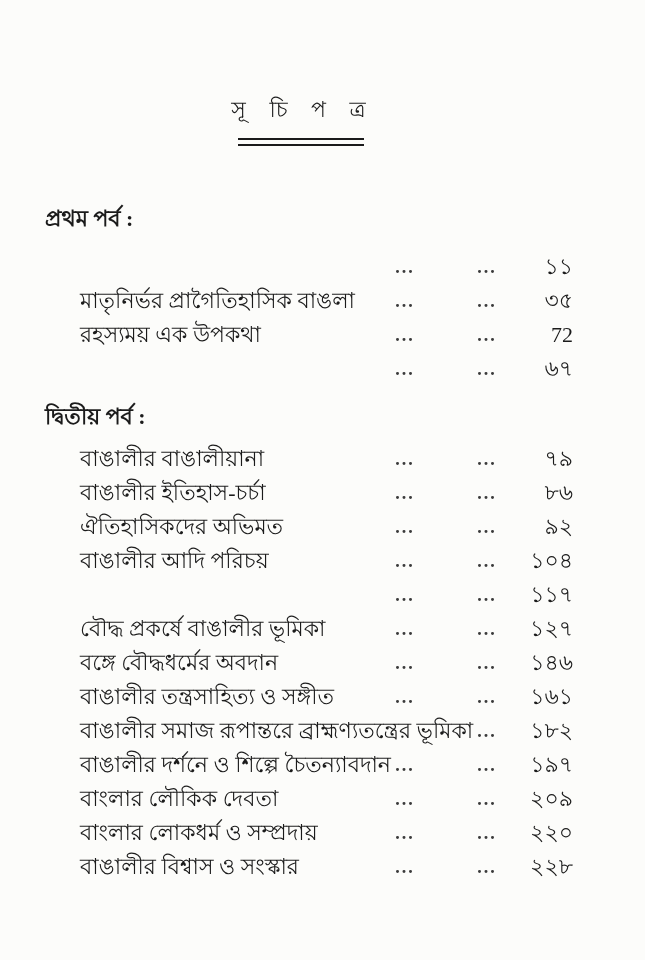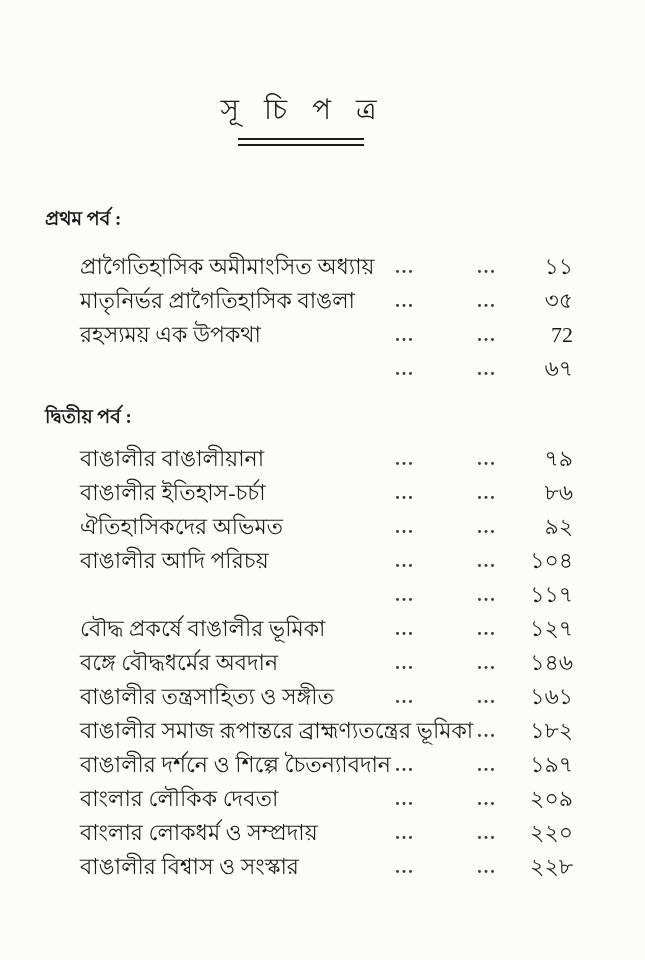--- a/index.html
+++ b/index.html
@@ -20,42 +20,42 @@
   
   .title-block {
     position: absolute;
     top: 84px;
     left: 0;
     right: 44px;            
     text-align: center;
   }
   .book-toc-title {
     display: inline-block;
-    font-size: 28px;
+    font-size: 22px;
     line-height: 52px;
     letter-spacing: 4px;
     word-spacing: 10px;
     font-weight: 500;
   }
   .title-rule {
     width: 126px;
     height: 4px;
     margin: 2px auto 0;
     border-top: 2px solid var(--ink, #1b1b1b);
     border-bottom: 2px solid var(--ink, #1b1b1b);
   }
   
   .toc {
     position: absolute;
     left: 45px;
     top: 202px;
     width: 540px;
   }
   .section-heading {
-    font-size: 19px;
+    font-size: 22px;
     line-height: 34px;
     height: 34px;
     font-weight: 600;
   }
   .entries {
     margin-left: 35px;      
     width: 505px;
   }
   .section:nth-child(1) .entries { margin-top: 14px; }
   .section + .section { margin-top: 14px; }
@@ -96,21 +96,20 @@
   <div class="title-block">
     <div class="book-toc-title">সূ চি প ত্র</div>
     <div class="title-rule"></div>
   </div>
 
   <div class="toc">
   <div class="section">
     <div class="section-heading">প্রথম পর্ব :</div>
     <div class="entries">
   <div class="toc-row">
-    <span class="entry-title">প্রাগৈতিহাসিক অমীমাংসিত অধ্যায়</span>
     <span class="dot-leader dots-1">...</span>
     <span class="dot-leader dots-2">...</span>
     <span class="entry-page">১১</span>
   </div>
 
   <div class="toc-row">
     <span class="entry-title">মাতৃনির্ভর প্রাগৈতিহাসিক বাঙলা</span>
     <span class="dot-leader dots-1">...</span>
     <span class="dot-leader dots-2">...</span>
     <span class="entry-page">৩৫</span>

